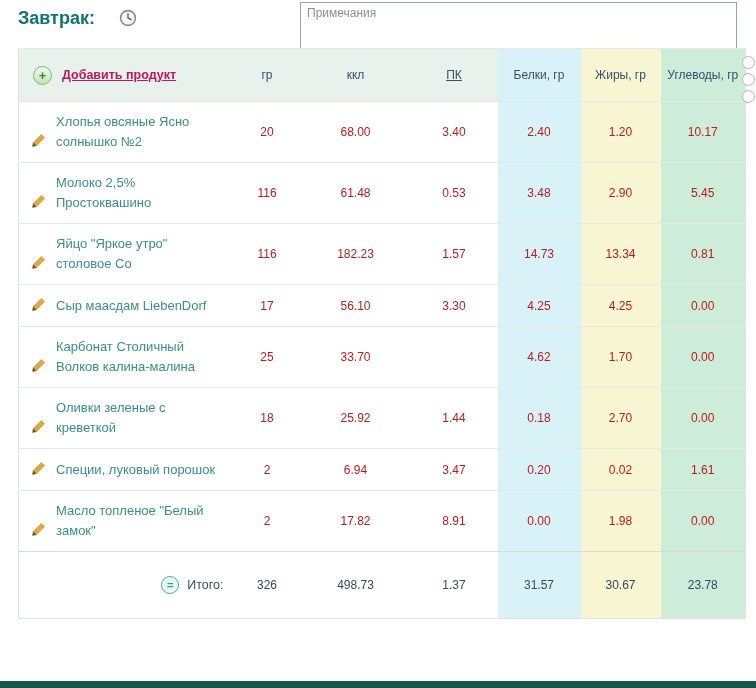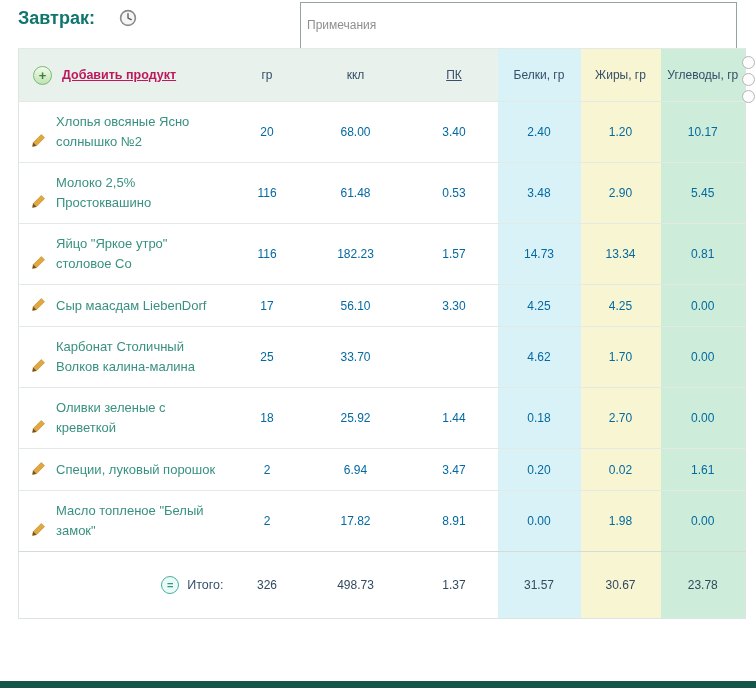--- a/index.html
+++ b/index.html
@@ -13,38 +13,38 @@
   
   .meal-title { position: absolute; left: 18px; top: 8px; font-size: 18px; font-weight: bold; color: #0f766e; }
   .clock { position: absolute; left: 119px; top: 9px; }
   .spin { position: absolute; top: 9px; display: flex; align-items: stretch; height: 21px; border: 1px solid #98a29e; background: #fff; box-sizing: border-box; margin-top: 48px; }
   .spin.hours { left: 141px; }
   .spin.minutes { left: 182px; }
   .spin-val { width: 21px; border: none; outline: none; font-size: 11px; text-align: center; font-family: inherit; color: #333; padding: 0; }
   .spin-btns { display: flex; flex-direction: column; width: 14px; border-left: 1px solid #98a29e; }
   .spin-btns button { flex: 1; font-size: 5px; line-height: 1; border: none; background: #e9e9e9; color: #555; padding: 0; cursor: pointer; font-family: inherit; }
   .spin-btns button + button { border-top: 1px solid #cfcfcf; }
-  .notes { position: absolute; left: 300px; top: 2px; width: 437px; height: 54px; border: 1px solid #98a29e; resize: none; font-family: inherit; font-size: 12px; color: #444; padding: 15px 6px; box-sizing: border-box; }
+  .notes { position: absolute; left: 300px; top: 2px; width: 437px; height: 54px; border: 1px solid #98a29e; resize: none; font-family: inherit; font-size: 12px; color: #444; padding: 3px 6px; box-sizing: border-box; }
   .notes::placeholder { color: #8f8f8f; }
 
   
   .meal-table { position: absolute; left: 18px; top: 48px; width: 727px; border-collapse: collapse; table-layout: fixed; background: #fff; border: 1px solid #dde5e0; }
   th, td { border-top: 1px solid #e3e9e5; vertical-align: middle; }
   thead th { background: #e9f1ec; height: 52px; font-weight: normal; font-size: 12px; color: #35506a; text-align: center; padding: 0 2px; }
   th.h-name { text-align: left; }
   .hwrap { display: flex; align-items: center; gap: 10px; padding-left: 12px; }
   .add-icon { width: 17px; height: 17px; border-radius: 50%; background: linear-gradient(#f1fbea, #bfe3b4); border: 1px solid #7cb874; color: #38813f; font-size: 13px; font-weight: bold; display: inline-flex; align-items: center; justify-content: center; line-height: 1; cursor: pointer; flex: 0 0 auto; }
   .add-link { color: #be185d; font-weight: bold; font-size: 12.5px; text-decoration: underline; cursor: pointer; }
   .h-pk { text-decoration: underline; cursor: pointer; }
 
   .col-protein { background: #d9f2f8; }
   .col-fat { background: #f8f5d3; }
   .col-carbs { background: #cdecd9; }
 
-  .c-num { text-align: center; font-size: 12px; color: #0369a1; padding: 10px 4px; }
+  .c-num { text-align: center; font-size: 12px; color: #b91c1c; padding: 10px 4px; }
   .c-name { padding: 10px 6px 10px 12px; }
   .nwrap { display: flex; align-items: flex-end; gap: 10px; }
   .pencil { flex: 0 0 auto; margin-top: 2px; cursor: pointer; }
   .pname { color: #389180; font-size: 13px; line-height: 20px; max-width: 160px; display: inline-block; text-decoration: none; cursor: pointer; }
 
   .total-row td { border-top: 1px solid #d3dcd6; height: 46px; font-size: 12px; color: #32495f; }
   .twrap { display: flex; align-items: center; justify-content: flex-end; gap: 8px; padding-right: 4px; font-size: 12.5px; color: #33506b; }
   .eq-icon { width: 16px; height: 16px; border-radius: 50%; border: 1px solid #49b0a0; color: #2f9a89; background: #eafaf7; display: inline-flex; align-items: center; justify-content: center; font-size: 11px; font-weight: bold; flex: 0 0 auto; }
 
   

